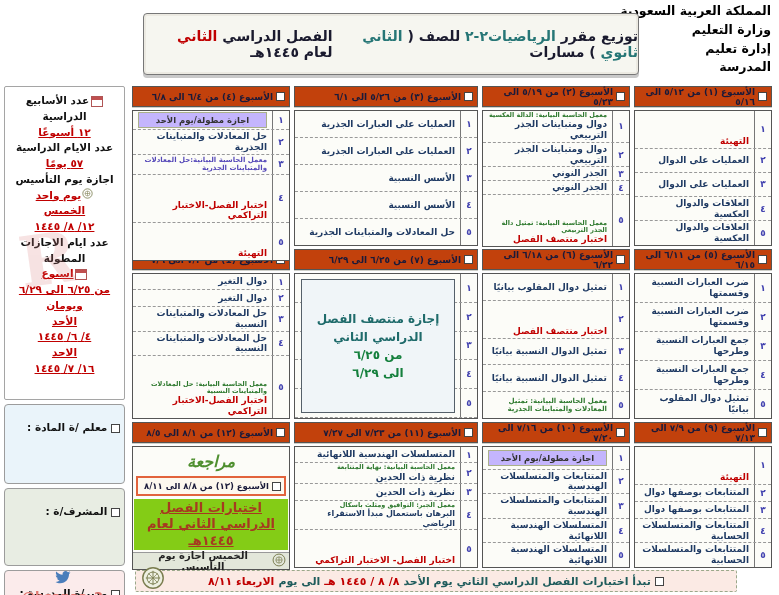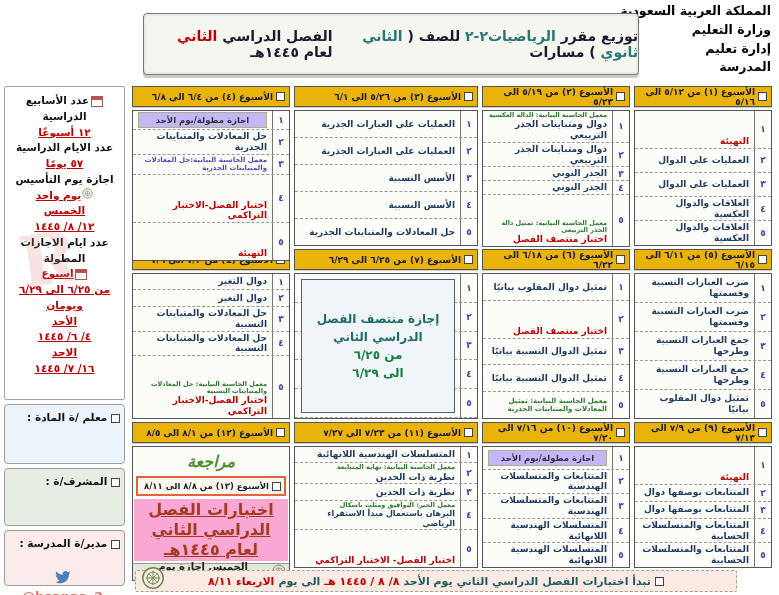--- a/index.html
+++ b/index.html
@@ -21,36 +21,36 @@
   
   .sidebar{position:absolute;top:86px;left:4px;width:121px;}
   .info-box{position:relative;border:1px solid #a5a5a5;background:#fff;border-radius:2px;
     padding:6px 3px;text-align:center;font-size:10.5px;font-weight:bold;color:#111;line-height:1.5;height:300px;overflow:hidden;}
   .info-box .val{color:#c00000;text-decoration:underline;}
   .watermark{position:absolute;top:120px;left:14px;font-family:"DejaVu Serif",serif;font-size:70px;color:#d98080;opacity:.22;
     transform:rotate(-8deg);pointer-events:none;}
   .cal-icon{display:inline-block;width:10px;height:9px;border:1px solid #b05555;background:#fff;vertical-align:middle;position:relative;margin-left:2px;}
   .cal-icon::before{content:"";position:absolute;top:0;left:0;right:0;height:3px;background:#c05050;}
   .seal-mini{display:inline-block;vertical-align:middle;margin-left:1px;}
-  .sign-box{position:relative;border:1px solid #9c9c9c;border-radius:4px;margin-top:4px;padding:6px 4px;
+  .sign-box{position:relative;border:1px solid #9c9c9c;border-radius:4px;margin-top:4px;padding:16px 4px;
     font-size:10.5px;font-weight:bold;color:#111;text-align:right;}
   .sign-box.teacher{background:#eaf4fa;height:46px;}
   .sign-box.supervisor{background:#e8ede3;height:44px;}
   .sign-box.principal{background:#fbebeb;height:42px;}
   .credit{position:absolute;top:482px;left:18px;display:flex;align-items:center;gap:3px;
     color:#e2766f;font-size:13px;font-weight:bold;direction:ltr;flex-direction:column;}
 
   
   .cb{display:inline-block;width:7px;height:7px;border:1px solid #444;background:#fff;flex:none;vertical-align:middle;}
 
   
   .grid{position:absolute;top:86px;right:7px;width:640px;display:grid;direction:rtl;
     grid-template-columns:138px 148px 184px 158px;grid-template-rows:160px 170px 146px;gap:3px 4px;}
   .week{display:flex;flex-direction:column;}
-  .wh{border:1.5px solid #555;background:#eab308;box-shadow:0 1px 0 #cfcfc8;
+  .wh{border:1.5px solid #555;background:#c2410c;box-shadow:0 1px 0 #cfcfc8;
     display:flex;align-items:center;gap:3px;padding:2px 4px;font-size:9px;font-weight:bold;color:#1a1a3a;height:15px;flex:none;}
   .wb{border:1.5px solid #555;background:#fcfcf8;margin-top:3px;flex:1;display:flex;flex-direction:column;position:relative;}
   .row{flex:1;display:flex;align-items:center;border-bottom:1px dashed #999;}
   .row:last-child{border-bottom:none;}
   .num{width:16px;flex:none;text-align:center;font-size:9px;font-weight:bold;color:#4343b0;
     border-left:1px solid #777;align-self:stretch;display:flex;align-items:center;justify-content:center;}
   .txt{flex:1;padding:1px 5px;text-align:right;font-size:9px;font-weight:bold;color:#1f3a63;line-height:1.2;}
   .txt .note{display:block;font-size:6.5px;color:#2f7a2f;font-weight:bold;line-height:1.1;}
   .st-r{color:#c00000;margin-top:24px;}
   .st-lg{font-size:7px;color:#2f7a2f;}
@@ -61,22 +61,22 @@
   .holiday-overlay{position:absolute;top:5px;bottom:5px;left:6px;right:22px;border:1.5px solid #55606a;background:#f0f5f8;
     display:flex;flex-direction:column;justify-content:center;align-items:center;gap:2px;
     font-size:12px;font-weight:bold;color:#1f6b6b;line-height:1.35;}
   .holiday-overlay .hd{color:#15803d;}
 
   
   .sp-review{flex:none;height:28px;display:flex;align-items:center;justify-content:center;
     font-size:16px;font-weight:bold;color:#4e8f2f;font-style:italic;font-family:Liberation Serif, serif;}
   .sp-w13{flex:none;margin:1px 3px;border:2px solid #e2633c;background:#fdf8ee;display:flex;align-items:center;gap:3px;
     padding:1px 3px;font-size:8.5px;font-weight:bold;color:#1a1a3a;height:14px;}
-  .sp-exams{flex:1;margin:2px 1px;background:#f9a8d4;display:flex;align-items:center;justify-content:center;text-align:center;
-    font-size:16px;font-weight:bold;color:#a63a20;text-decoration:underline;line-height:1.25;padding:1px;}
+  .sp-exams{flex:1;margin:2px 1px;background:#84cc16;display:flex;align-items:center;justify-content:center;text-align:center;
+    font-size:13px;font-weight:bold;color:#a63a20;text-decoration:underline;line-height:1.25;padding:1px;}
   .sp-founding{flex:none;height:16px;margin:0 0 0 0;background:#e3e7da;border-top:1px solid #999;
     display:flex;align-items:center;gap:2px;padding:0 3px;font-size:10px;font-weight:bold;color:#222;}
   .sp-founding .fs-text{flex:1;text-align:center;}
 
   
   .footer-note{position:absolute;top:570px;right:42px;width:600px;height:20px;background:#fbeae4;
     border:1px dashed #9aa88a;border-radius:2px;display:flex;align-items:center;justify-content:center;gap:4px;
     font-size:11px;font-weight:bold;color:#1f5c5c;}
   .footer-note .seal-abs{position:absolute;left:5px;top:-5px;}
 </style>

